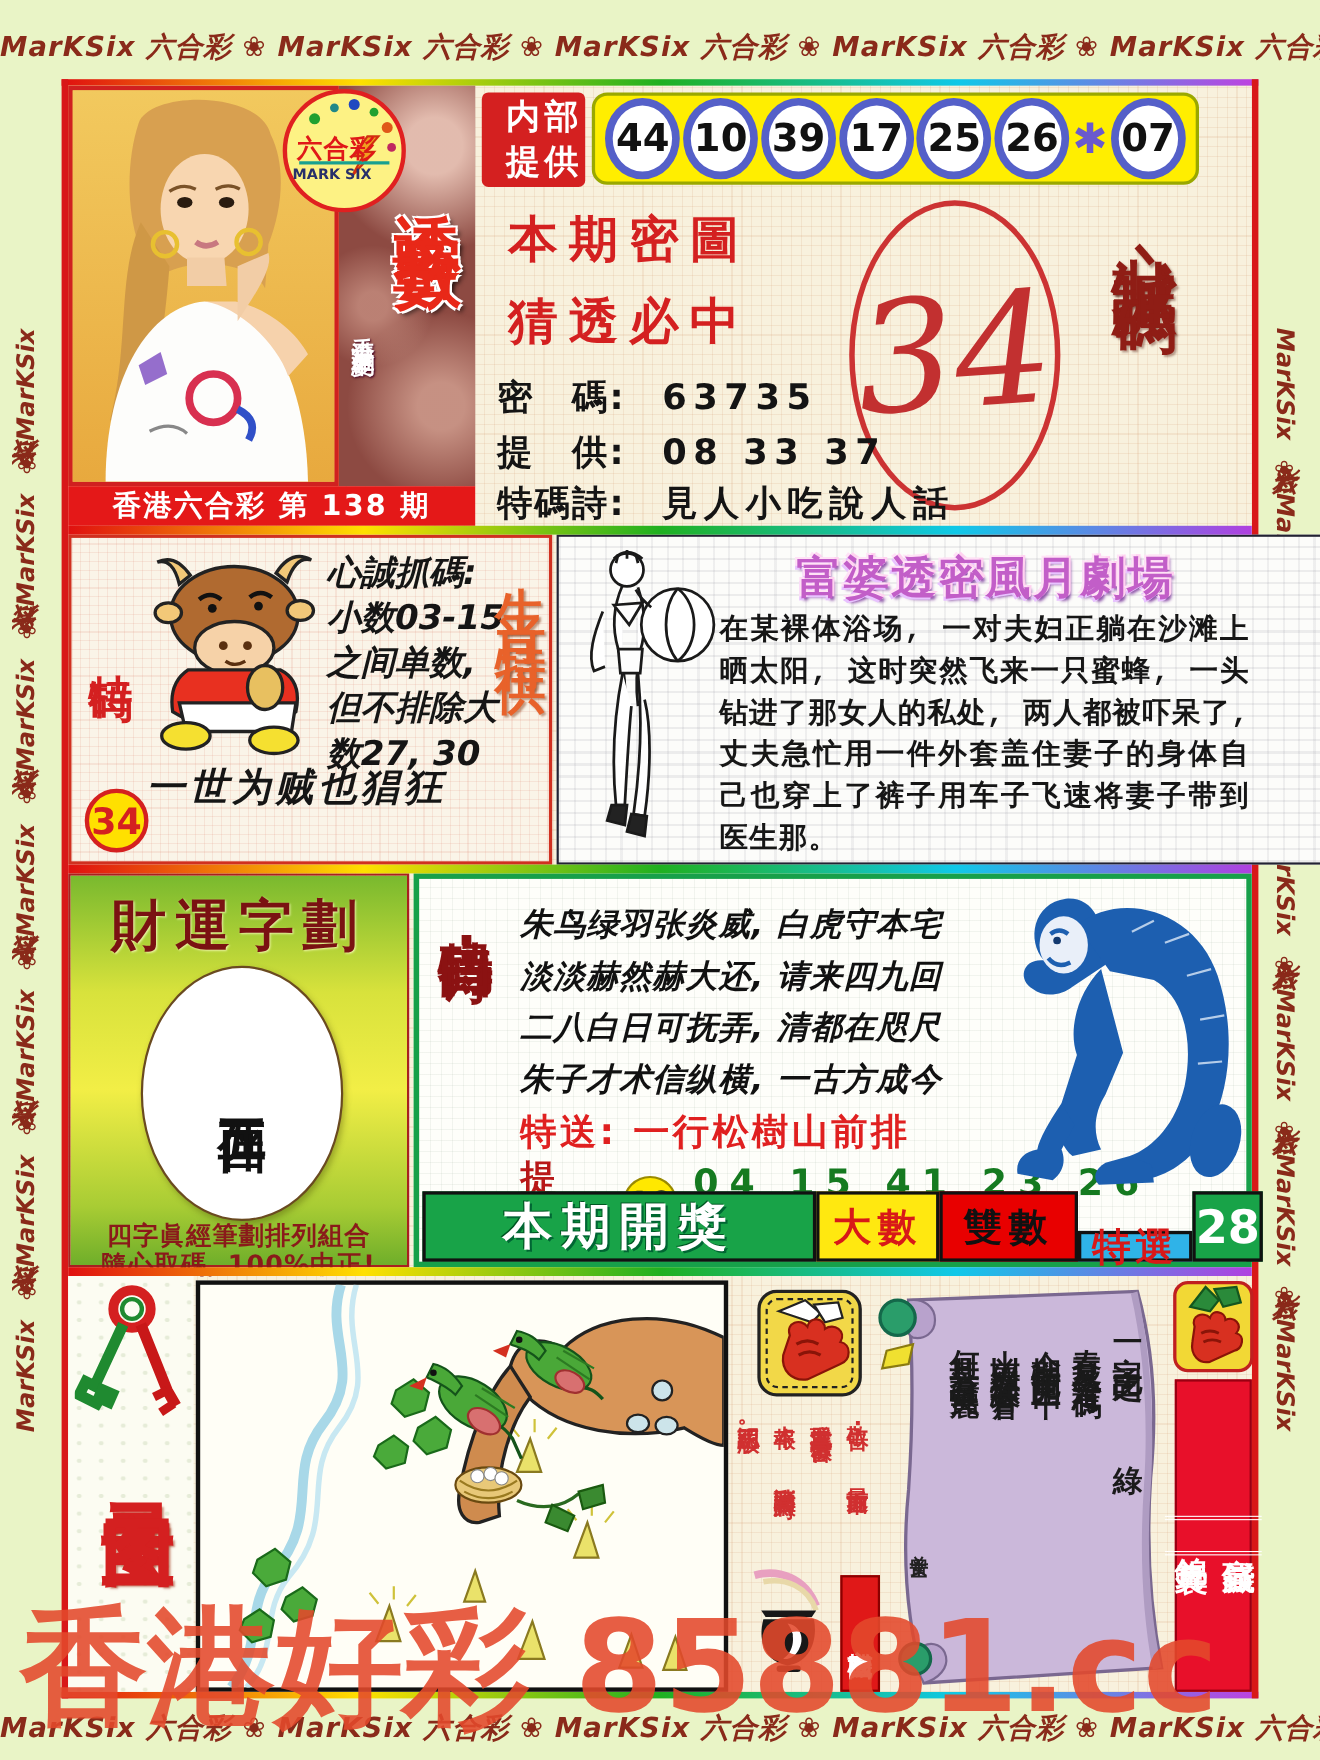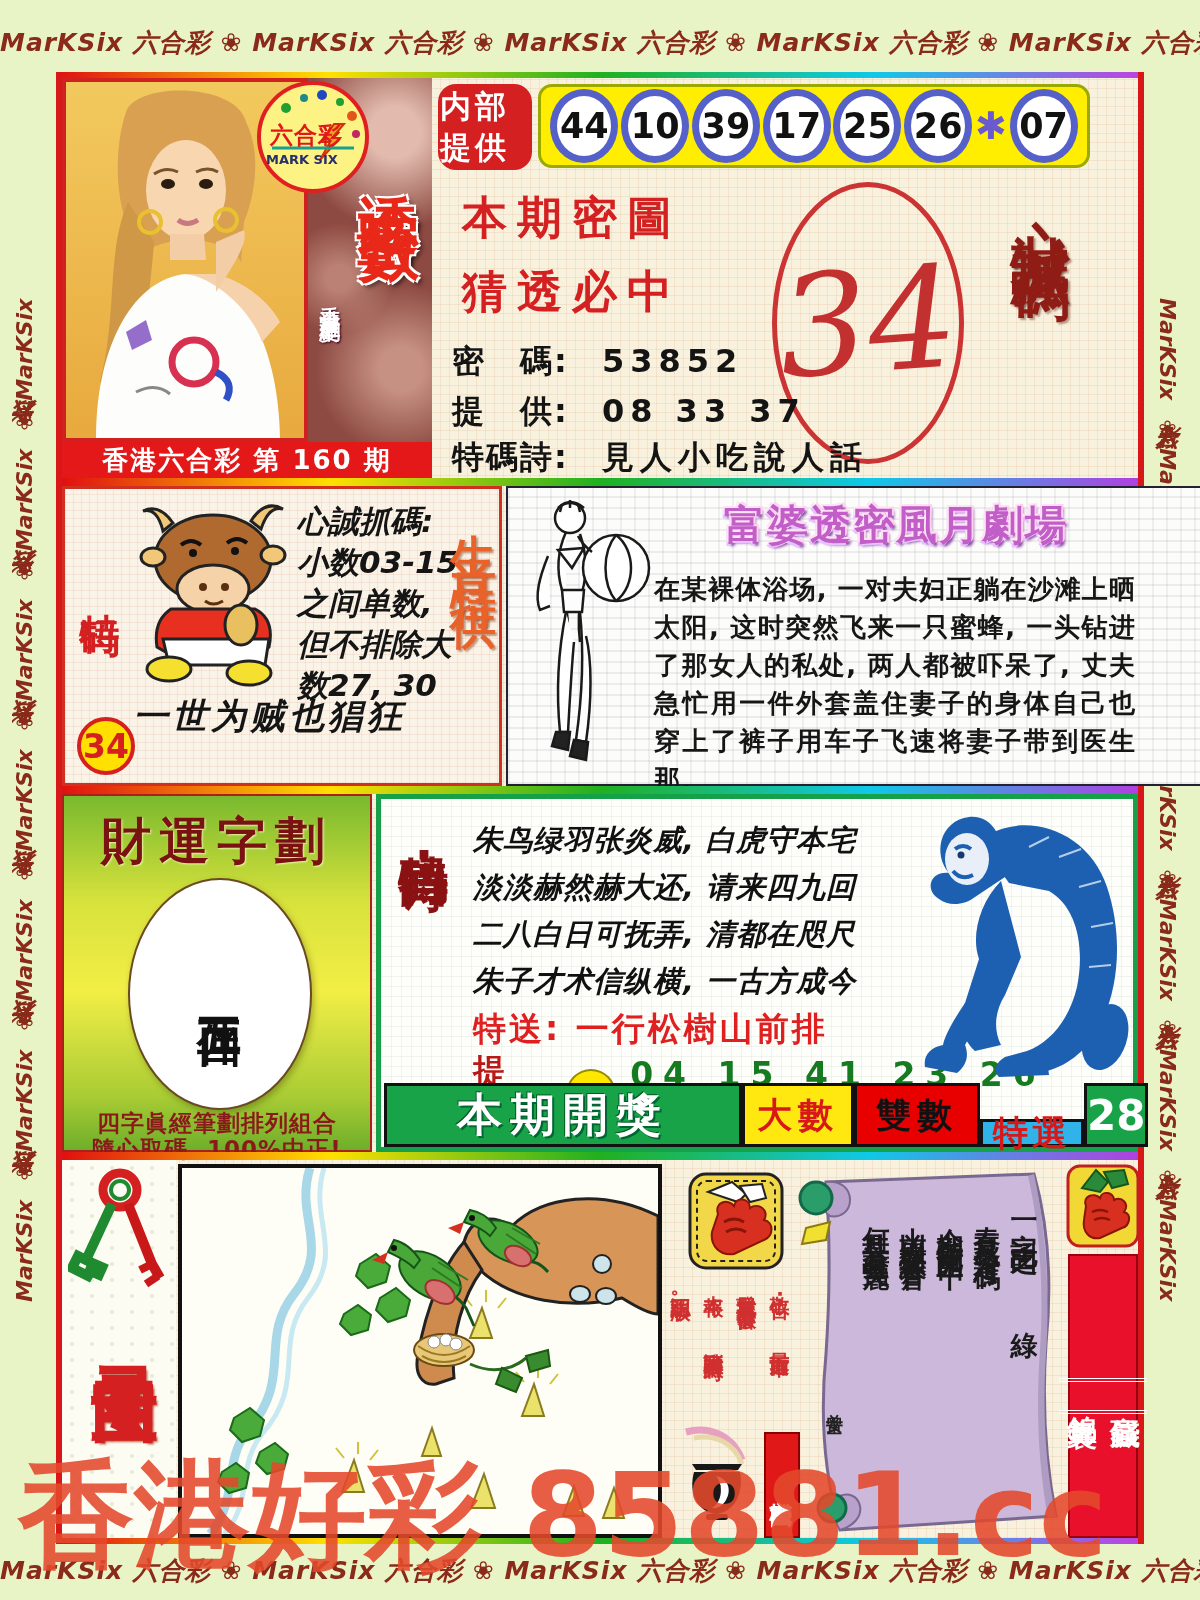--- a/index.html
+++ b/index.html
@@ -40,21 +40,21 @@
       radial-gradient(circle at 25% 55%,rgba(255,210,190,.4) 0 6%,transparent 25%),
       radial-gradient(circle at 75% 80%,rgba(255,215,195,.5) 0 7%,transparent 28%),#8d4a42;}
   .mast-title{position:absolute;right:2px;top:66px;writing-mode:vertical-rl;text-orientation:upright;
     font-size:62px;font-weight:bold;color:#e82818;letter-spacing:14px;
     text-shadow:-2px -2px 0 #fff,2px -2px 0 #fff,-2px 2px 0 #fff,2px 2px 0 #fff,4px 4px 4px rgba(0,0,0,.5);}
   .mast-site{position:absolute;left:8px;top:212px;writing-mode:vertical-rl;text-orientation:upright;
     font-size:21px;font-weight:bold;color:#fff;letter-spacing:4px;text-shadow:1px 1px 2px #402;}
   .issue{position:absolute;left:62px;top:442px;width:370px;height:36px;background:#e41818;
     color:#fff;font-weight:bold;font-size:26px;line-height:36px;text-align:center;letter-spacing:2px;z-index:3;}
   .stamp{position:absolute;left:438px;top:84px;width:94px;height:86px;background:#d42020;color:#fff;
-    font-size:31px;font-weight:bold;line-height:41px;text-align:left;border-radius:18px;
+    font-size:31px;font-weight:bold;line-height:41px;text-align:right;border-radius:6px;
     padding:2px;box-sizing:border-box;word-break:break-all;letter-spacing:4px;}
   .pill{position:absolute;left:538px;top:84px;width:552px;height:84px;background:#ffee00;
     border:3px solid #9aa800;border-radius:14px;box-sizing:border-box;display:flex;
     align-items:center;justify-content:space-around;padding:0 8px;}
   .ball{width:54px;height:60px;background:#fff;border:7px solid #5560c8;border-radius:50%;
     display:flex;align-items:center;justify-content:center;font-size:35px;font-weight:bold;color:#111;}
   .star{font-size:38px;font-weight:bold;color:#6a5acd;}
   .sec1,.sec2{position:absolute;left:462px;width:260px;font-size:45px;font-weight:bold;color:#d42020;letter-spacing:10px;}
   .sec1{top:188px;} .sec2{top:262px;}
   .oval34{position:absolute;left:772px;top:182px;width:192px;height:282px;border:5px solid #cc3333;
@@ -85,22 +85,22 @@
   .zside{position:absolute;left:378px;top:8px;writing-mode:vertical-rl;text-orientation:upright;
     font-size:46px;font-weight:bold;color:#e8622a;letter-spacing:24px;text-shadow:2px 2px 2px rgba(120,40,0,.45);}
   .sbox{position:absolute;left:506px;top:486px;width:750px;height:300px;border:2px solid #223;
     box-sizing:border-box;background-color:#fcfcfa;
     background-image:repeating-linear-gradient(0deg,rgba(120,120,135,.12) 0 2px,transparent 2px 11px),
       repeating-linear-gradient(90deg,rgba(120,120,135,.10) 0 2px,transparent 2px 14px);z-index:2;}
   .swoman{position:absolute;left:4px;top:4px;}
   .stitle{position:absolute;left:152px;top:10px;width:472px;text-align:center;font-size:41px;
     font-weight:bold;letter-spacing:2px;color:#c25ec8;
     text-shadow:-2px -2px 0 #ffe2f6,2px -2px 0 #ffd2f0,-2px 2px 0 #e8c2ff,2px 2px 3px #8040a0;}
-  .sbody{position:absolute;left:146px;top:82px;width:482px;font-size:26px;font-weight:bold;
-    color:#161616;line-height:38px;text-align:justify;letter-spacing:1px;}
+  .sbody{position:absolute;left:146px;top:66px;width:482px;font-size:26px;font-weight:bold;
+    color:#161616;line-height:38px;text-align:justify;letter-spacing:1px;font-family:Liberation Mono, monospace;}
 
   
   .fbox{position:absolute;left:62px;top:794px;width:310px;height:358px;border:2px solid #a82020;
     box-sizing:border-box;background:linear-gradient(180deg,#79b92e 0%,#d8e23c 30%,#f2ee46 55%,#a8cc34 85%,#6fae2a 100%);z-index:2;}
   .ftitle{position:absolute;left:0;top:12px;width:100%;text-align:center;font-size:50px;
     font-weight:bold;color:#7a1212;letter-spacing:8px;text-shadow:1px 1px 2px rgba(255,255,200,.8);}
   .foval{position:absolute;left:64px;top:82px;width:180px;height:228px;background:#fff;
     border:2px solid #6a4a20;border-radius:50%;display:flex;align-items:center;justify-content:center;
     box-shadow:2px 3px 6px rgba(60,60,0,.35);}
   .foval .vt4{writing-mode:vertical-rl;text-orientation:upright;font-size:44px;font-weight:bold;
@@ -229,42 +229,42 @@
       <line x1="16" y1="68" x2="98" y2="68" stroke="#18a090" stroke-width="3"></line>
     </svg>
     <span class="badge-cn">六合彩</span>
     <span class="badge-en">MARK SIX</span>
   </div>
 
   <div class="mast">
     <div class="mast-title">透密數</div>
     <div class="mast-site">香港富婆網</div>
   </div>
-  <div class="issue">香港六合彩 第 160 期</div>
+  <div class="issue">香港六合彩 第 138 期</div>
 
   <div class="stamp">内部提供</div>
   <div class="pill">
     <div class="ball">44</div>
     <div class="ball">10</div>
     <div class="ball">39</div>
     <div class="ball">17</div>
     <div class="ball">25</div>
     <div class="ball">26</div>
     <div class="star">✱</div>
     <div class="ball">07</div>
   </div>
 
   <div class="sec1">本期密圖</div>
   <div class="sec2">猜透必中</div>
   <div class="oval34">
     <span class="hand34">34</span>
   </div>
   <div class="srow srow1">
     <span class="lab">密　碼:</span>
-    <span class="val">53852</span>
+    <span class="val">63735</span>
   </div>
   <div class="srow srow2">
     <span class="lab">提　供:</span>
     <span class="val">08 33 37</span>
   </div>
   <div class="srow srow3">
     <span class="lab">特碼詩:</span>
     <span class="val">見人小吃說人話</span>
   </div>
   <div class="slogan">心誠抓碼</div>

